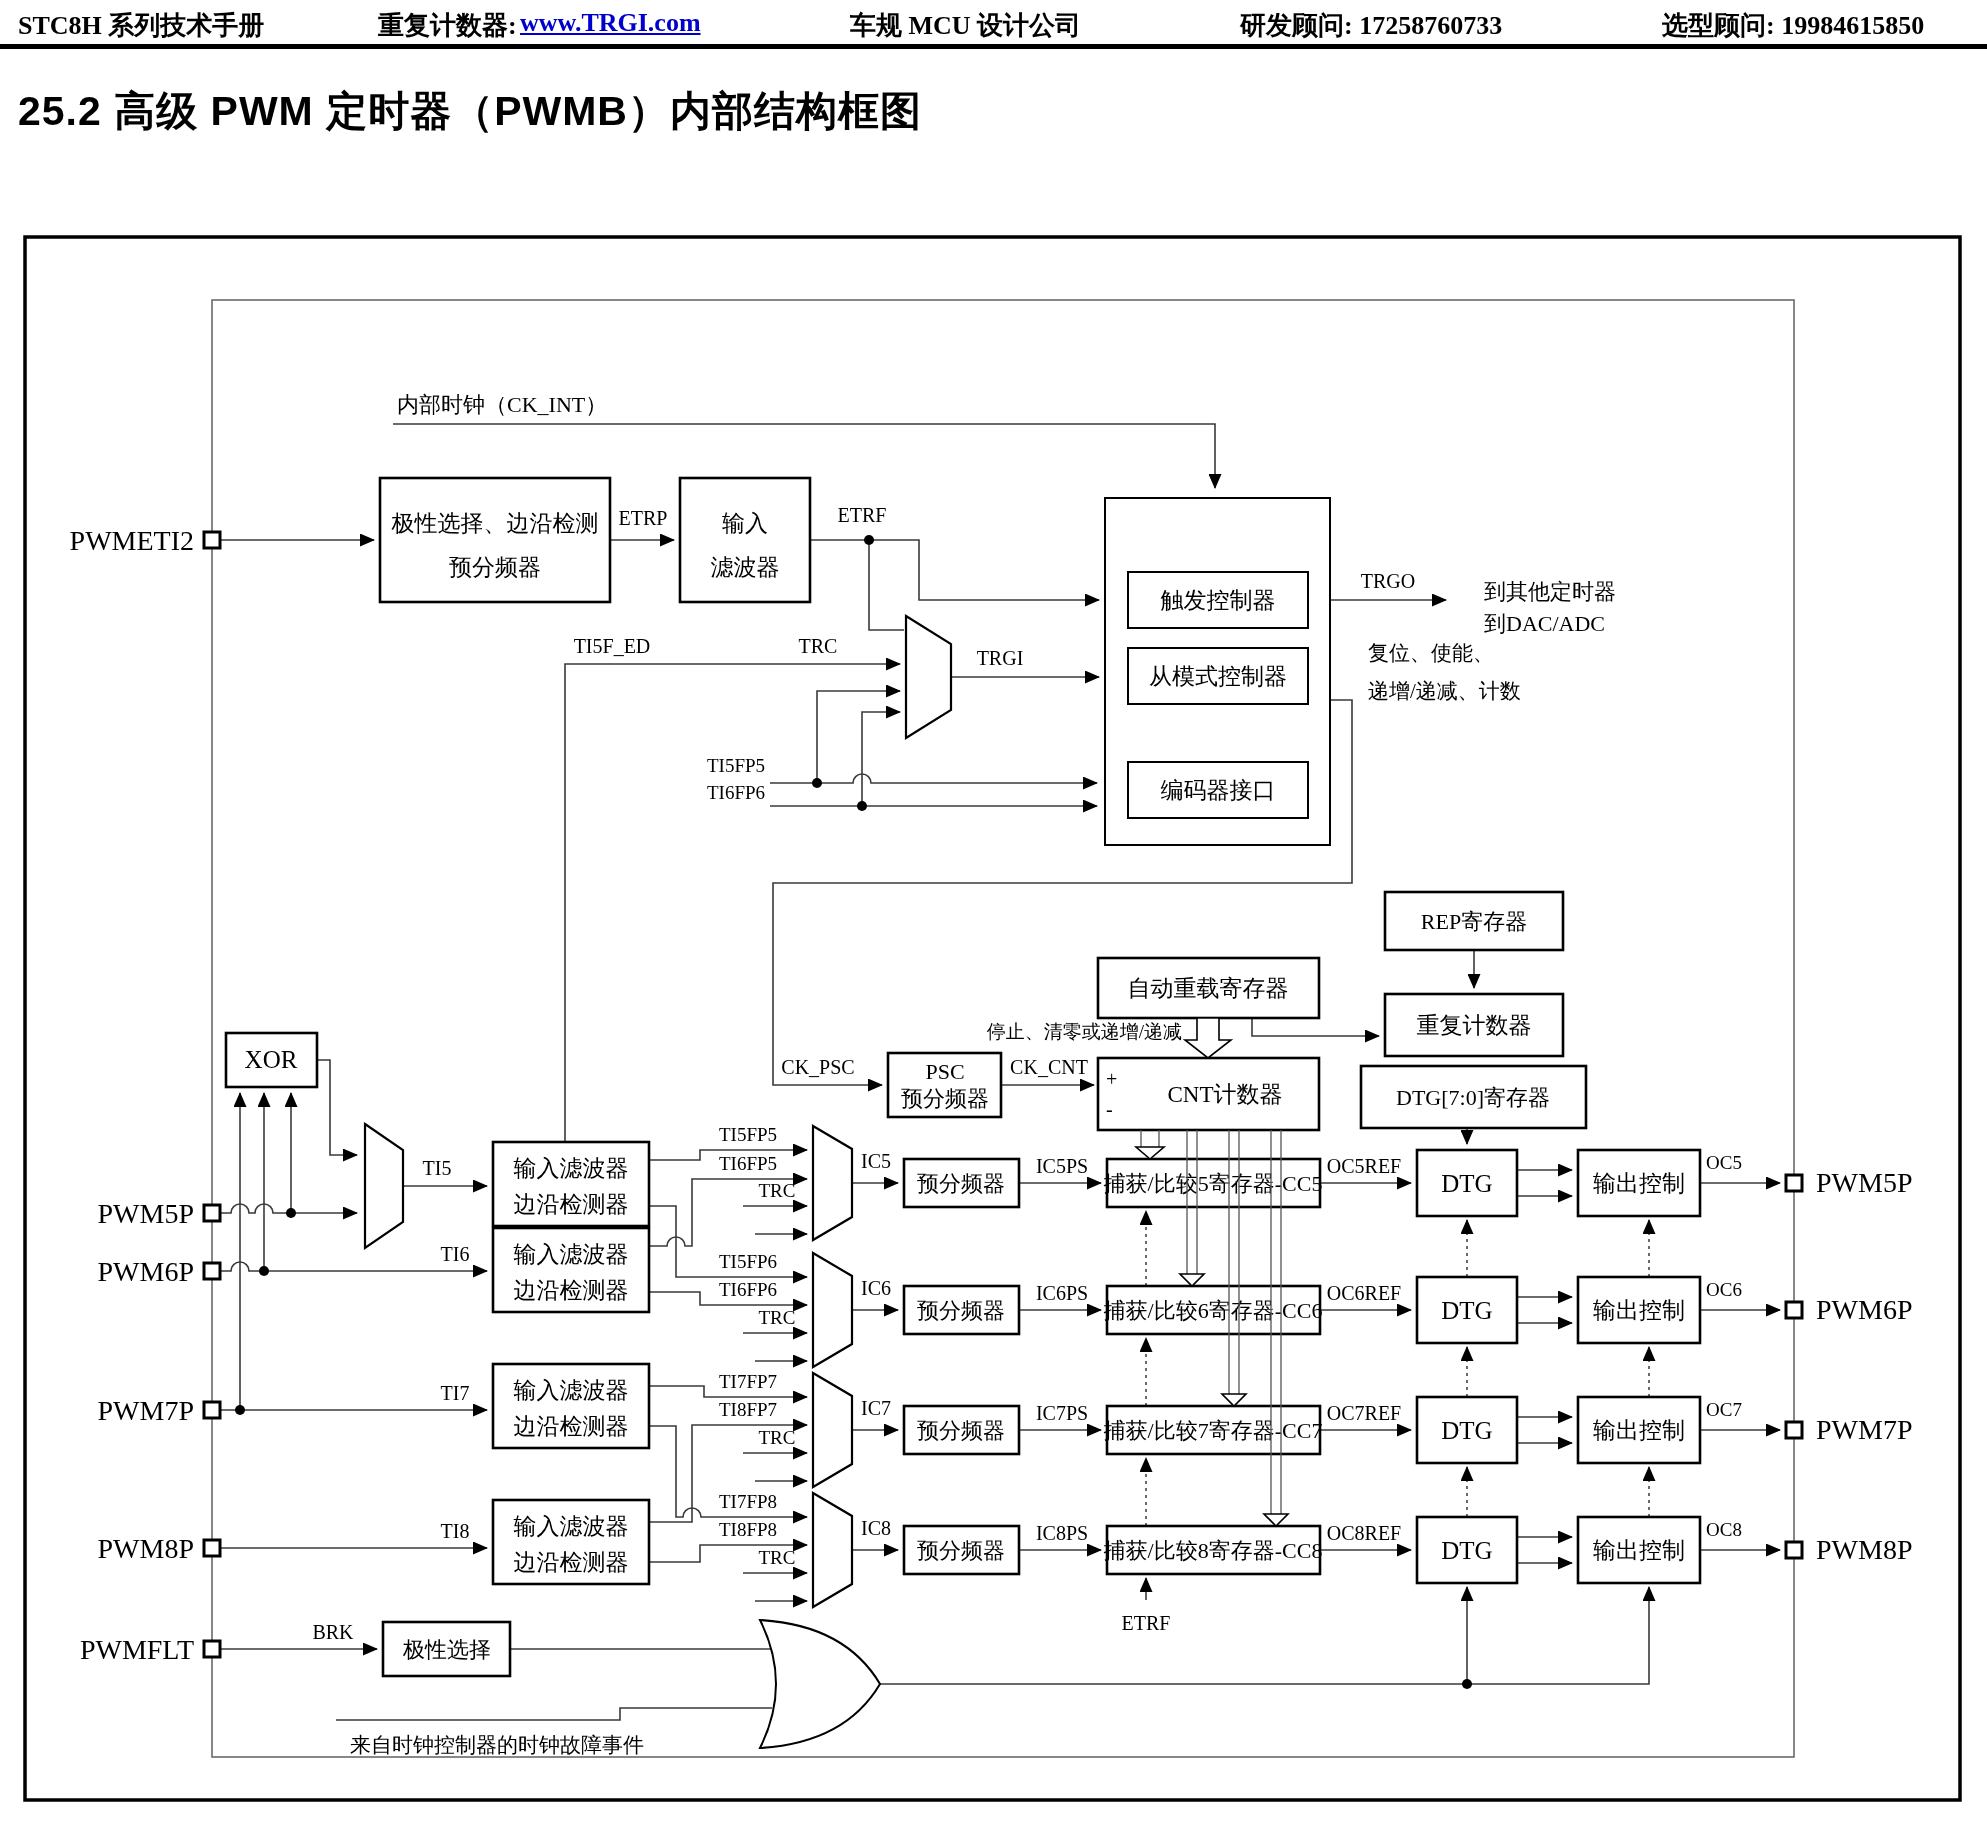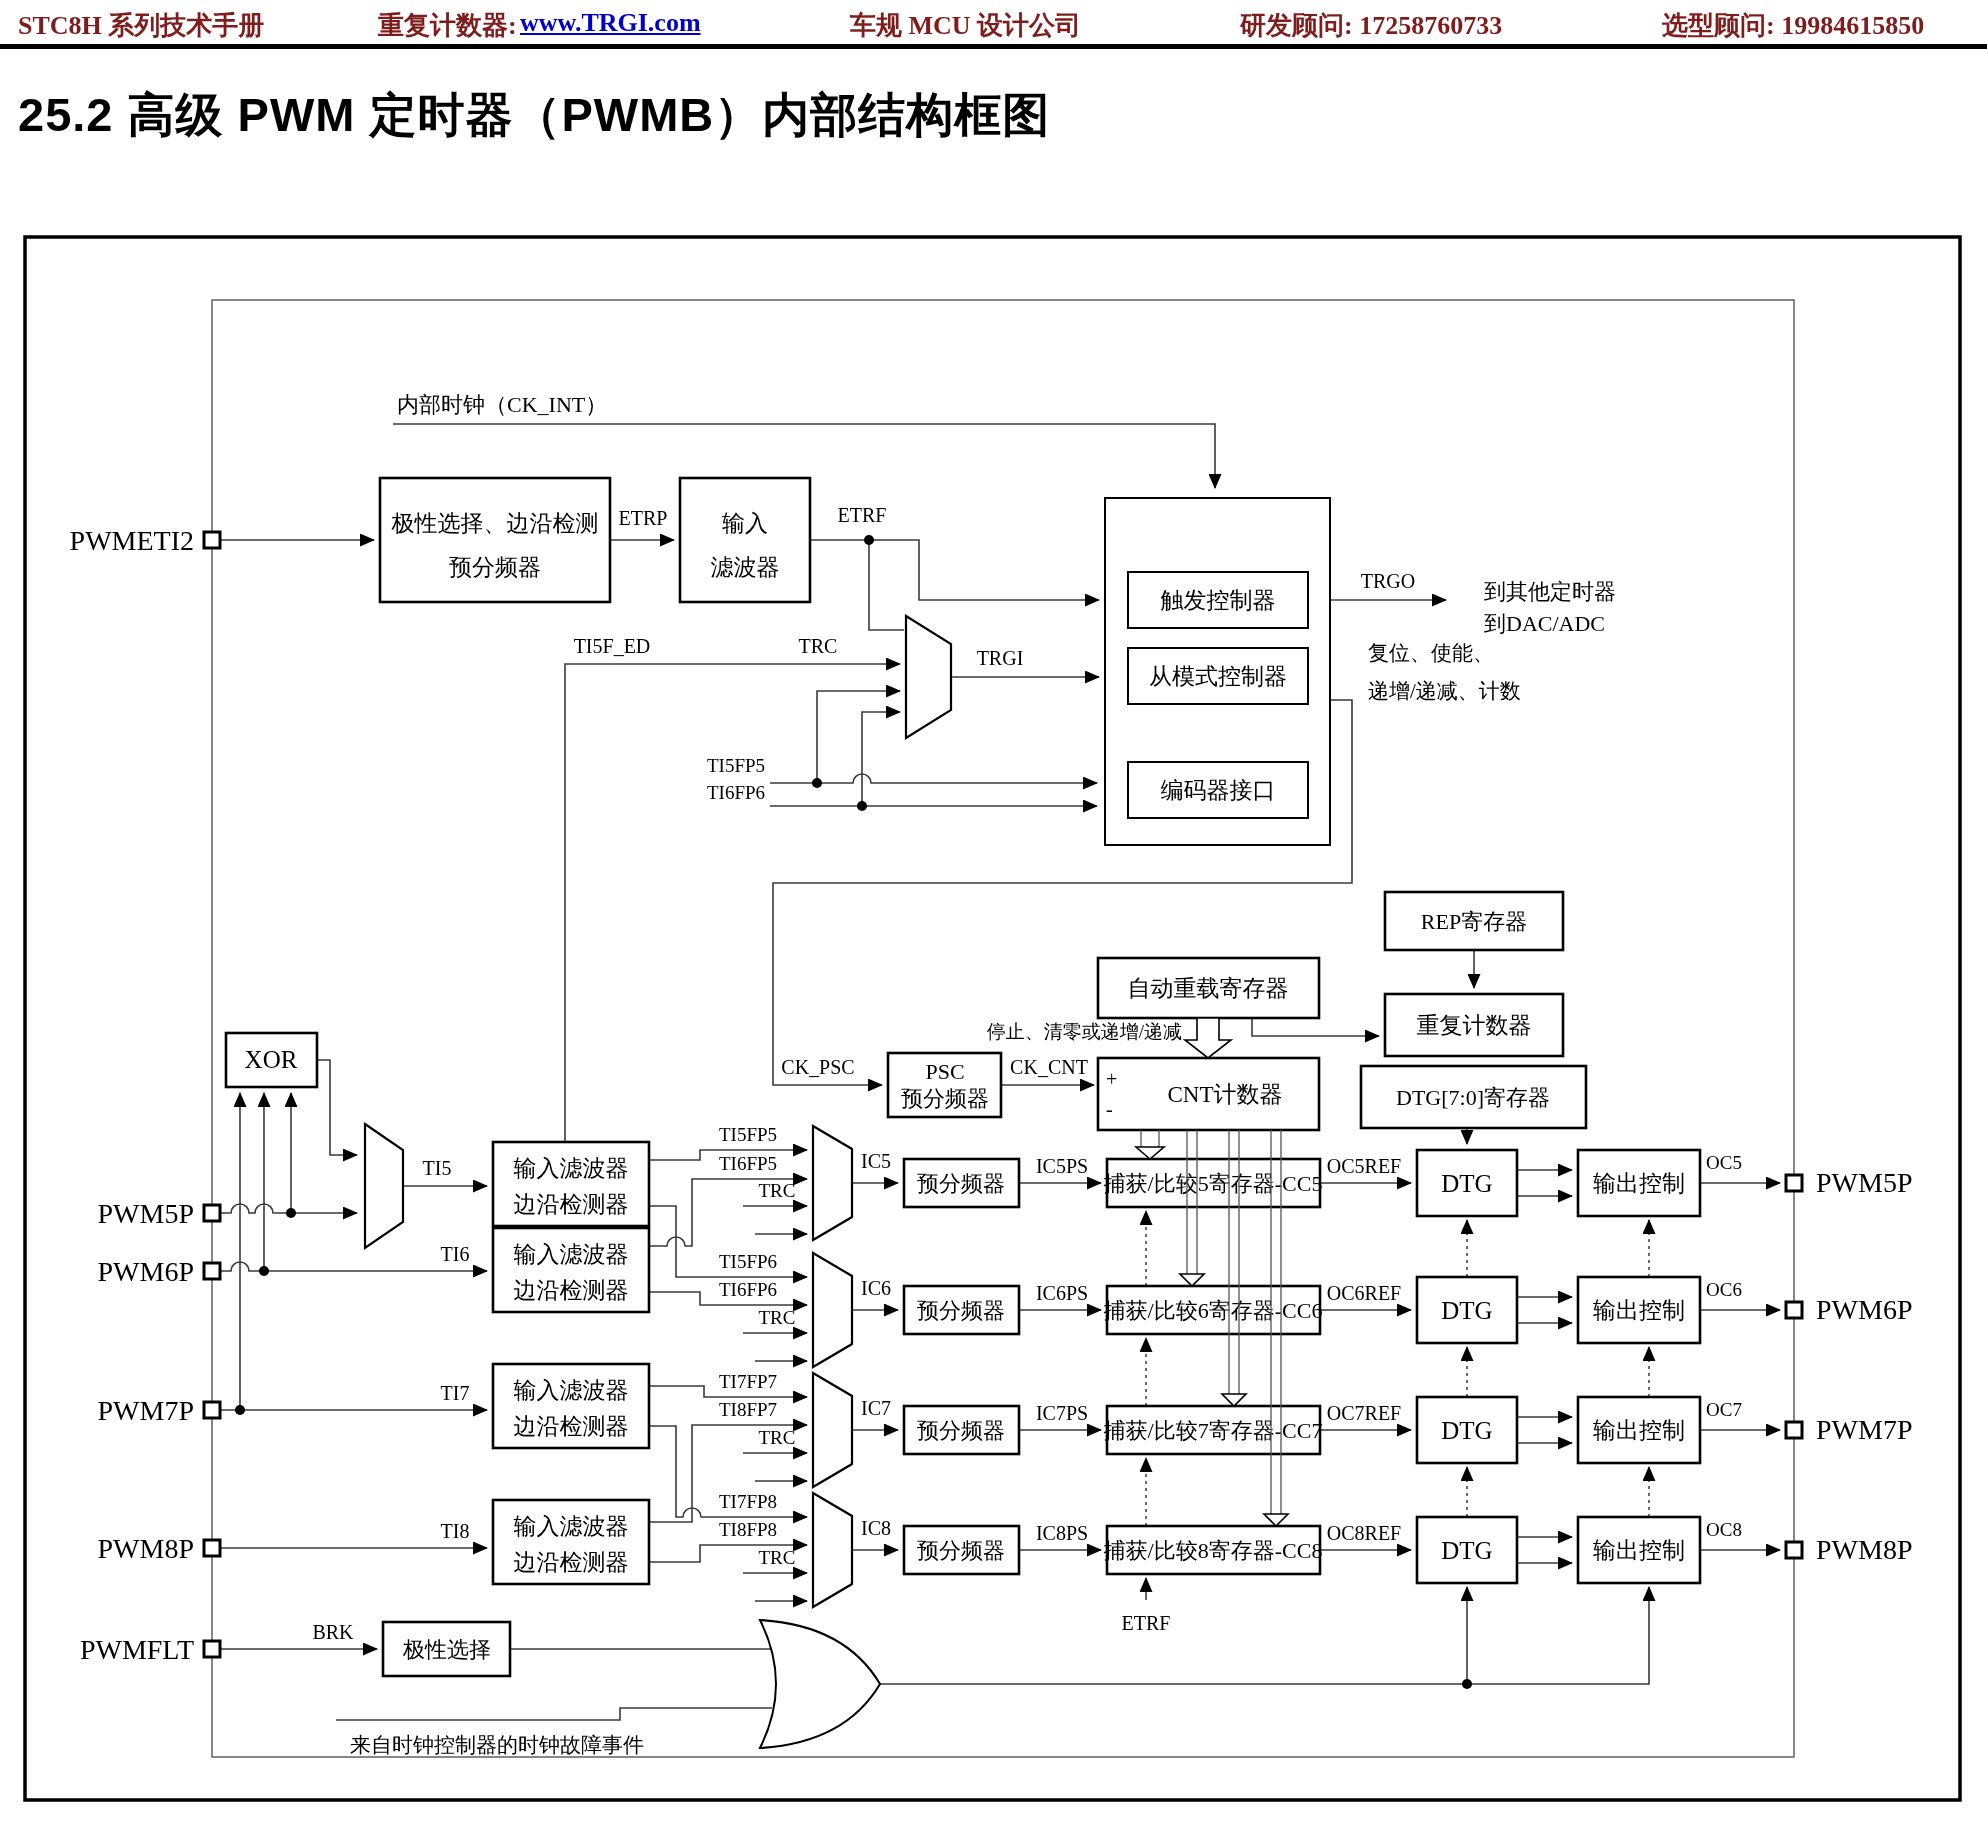--- a/index.html
+++ b/index.html
@@ -1,21 +1,21 @@
 <!DOCTYPE html>
 <html><head>
 <meta charset="utf-8">
 <style>
   html,body{margin:0;padding:0;background:#fff;}
   .page{position:relative;width:1987px;height:1832px;background:#fff;overflow:hidden;
         font-family:"Liberation Serif",serif;}
   .hdr{position:absolute;left:0;top:0;width:1987px;height:44px;border-bottom:5px solid #000;}
-  .hdr span{position:absolute;top:8px;font-size:26px;font-weight:bold;color:#7f1d1d;white-space:nowrap;}
+  .hdr span{position:absolute;top:8px;font-size:26px;font-weight:bold;color:#000000;white-space:nowrap;}
   .hdr .lnk{color:#0000cc;text-decoration:underline;}
-  .ttl{position:absolute;left:18px;top:84px;font-size:47px;font-weight:900;
+  .ttl{position:absolute;left:18px;top:84px;font-size:41px;font-weight:900;
        font-family:"Liberation Sans",sans-serif;color:#000;white-space:nowrap;letter-spacing:1px;}
   svg{position:absolute;left:0;top:0;}
   svg text{font-family:"Liberation Serif",serif;fill:#000;}
   .s19{font-size:19px;} .s20{font-size:20px;} .s21{font-size:21px;} .s22{font-size:22px;}
   .s23{font-size:23px;} .s24{font-size:25px;} .s27{font-size:28px;}
   .mid{text-anchor:middle;} .end{text-anchor:end;}
   .wire{stroke:#3a3a3a;stroke-width:1.6;fill:none;}
   .dash{stroke:#3a3a3a;stroke-width:1.5;fill:none;stroke-dasharray:3 4;}
   .bus{stroke:#555;stroke-width:1.3;fill:none;}
   .box{fill:#fff;stroke:#000;stroke-width:2.6;}

